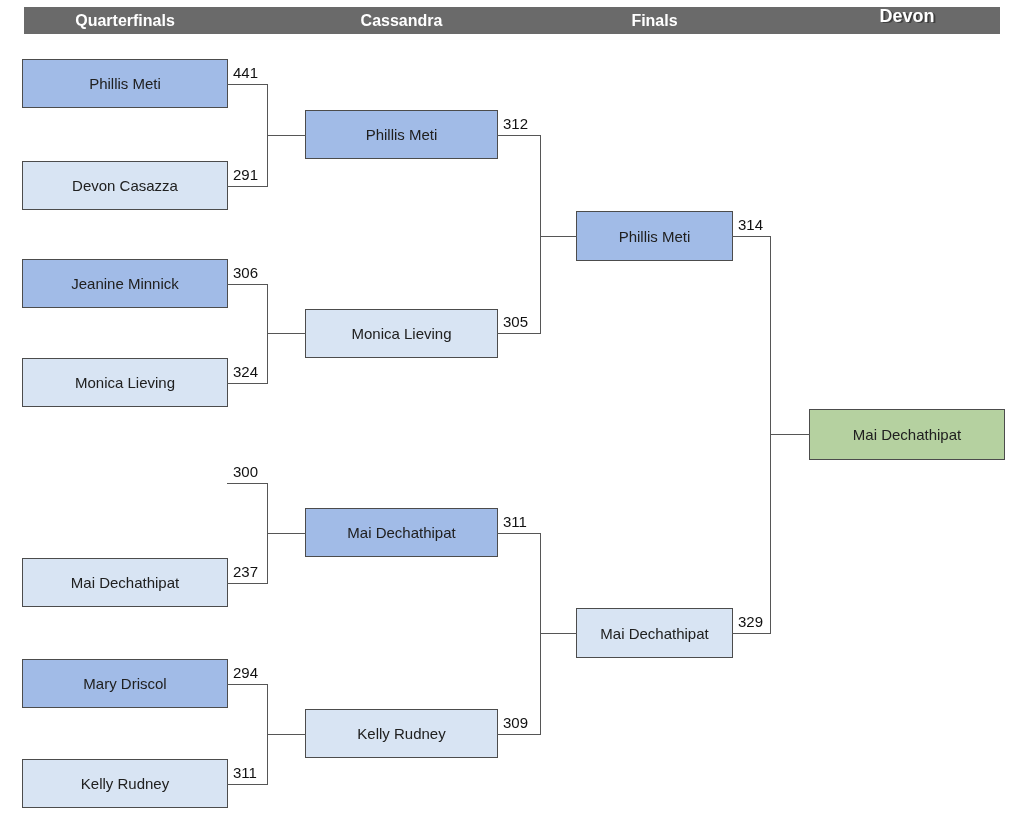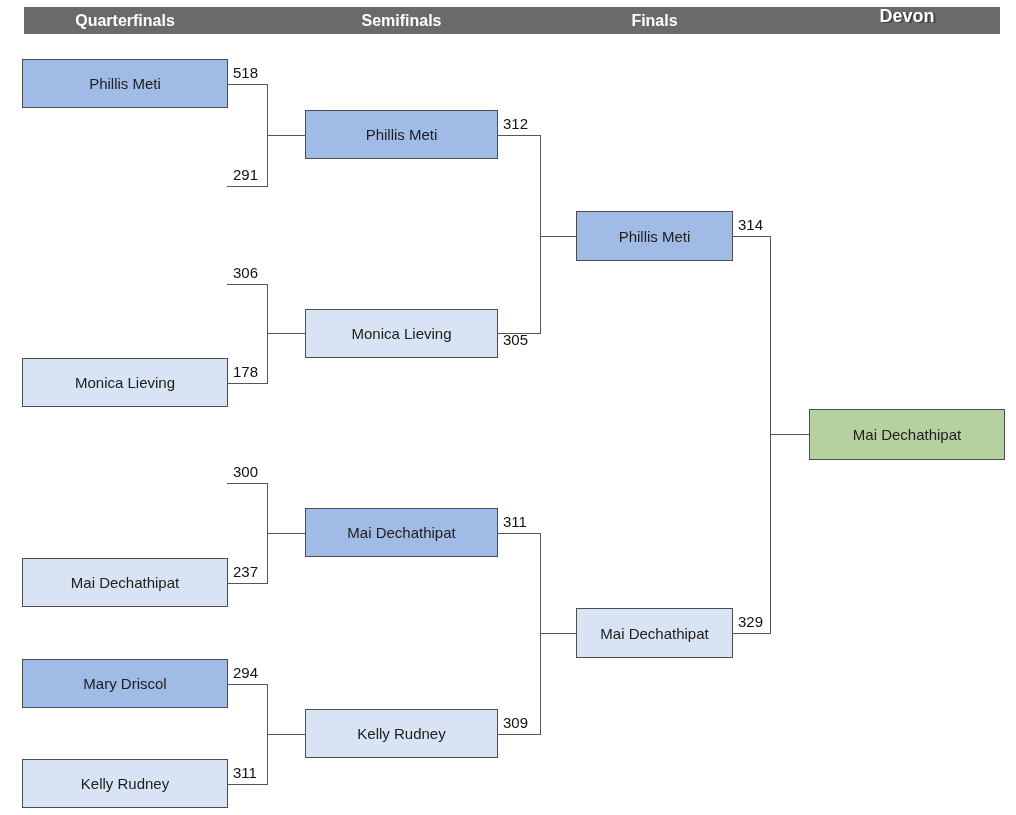--- a/index.html
+++ b/index.html
@@ -31,64 +31,70 @@
   .h{height:1px;}
   .v{width:1px;}
 </style>
 </head>
 <body>
 
 <div class="stage">
 
   <div class="hbar"></div>
   <div class="hlabel" style="left:22px;width:206px">Quarterfinals</div>
-  <div class="hlabel" style="left:305px;width:193px">Semifinals</div>
+  <div class="hlabel" style="left:305px;width:193px">Cassandra</div>
   <div class="hlabel" style="left:576px;width:157px">Finals</div>
   <div class="hlabel winner" style="left:809px;width:196px">Devon</div>
 
   <div class="b dark" style="left:22px;top:59px;width:206px;height:49px">
       <span>Phillis Meti</span>
+    </div>
+  <div class="b light" style="left:22px;top:161px;width:206px;height:49px">
+      <span>Devon Casazza</span>
+    </div>
+  <div class="b dark" style="left:22px;top:259px;width:206px;height:49px">
+      <span>Jeanine Minnick</span>
     </div>
   <div class="b light" style="left:22px;top:358px;width:206px;height:49px">
       <span>Monica Lieving</span>
     </div>
   <div class="b light" style="left:22px;top:558px;width:206px;height:49px">
       <span>Mai Dechathipat</span>
     </div>
   <div class="b dark" style="left:22px;top:659px;width:206px;height:49px">
       <span>Mary Driscol</span>
     </div>
   <div class="b light" style="left:22px;top:759px;width:206px;height:49px">
       <span>Kelly Rudney</span>
     </div>
 
-  <div class="sc" style="left:233px;top:64px">518</div>
+  <div class="sc" style="left:233px;top:64px">441</div>
   <div class="sc" style="left:233px;top:166px">291</div>
   <div class="sc" style="left:233px;top:264px">306</div>
-  <div class="sc" style="left:233px;top:363px">178</div>
+  <div class="sc" style="left:233px;top:363px">324</div>
   <div class="sc" style="left:233px;top:463px">300</div>
   <div class="sc" style="left:233px;top:563px">237</div>
   <div class="sc" style="left:233px;top:664px">294</div>
   <div class="sc" style="left:233px;top:764px">311</div>
 
   <div class="b dark" style="left:305px;top:110px;width:193px;height:49px">
       <span>Phillis Meti</span>
     </div>
   <div class="b light" style="left:305px;top:309px;width:193px;height:49px">
       <span>Monica Lieving</span>
     </div>
   <div class="b dark" style="left:305px;top:508px;width:193px;height:49px">
       <span>Mai Dechathipat</span>
     </div>
   <div class="b light" style="left:305px;top:709px;width:193px;height:49px">
       <span>Kelly Rudney</span>
     </div>
 
   <div class="sc" style="left:503px;top:115px">312</div>
-  <div class="sc" style="left:503px;top:331px">305</div>
+  <div class="sc" style="left:503px;top:313px">305</div>
   <div class="sc" style="left:503px;top:513px">311</div>
   <div class="sc" style="left:503px;top:714px">309</div>
 
   <div class="b dark" style="left:576px;top:211px;width:157px;height:50px">
       <span>Phillis Meti</span>
     </div>
   <div class="b light" style="left:576px;top:608px;width:157px;height:50px">
       <span>Mai Dechathipat</span>
     </div>
 

